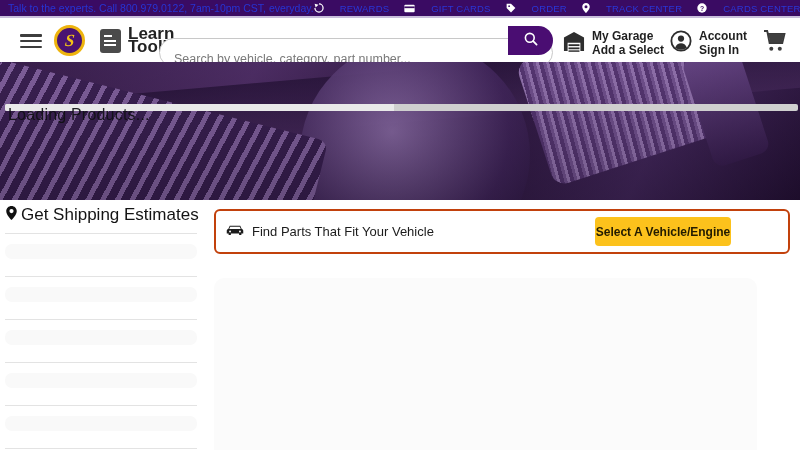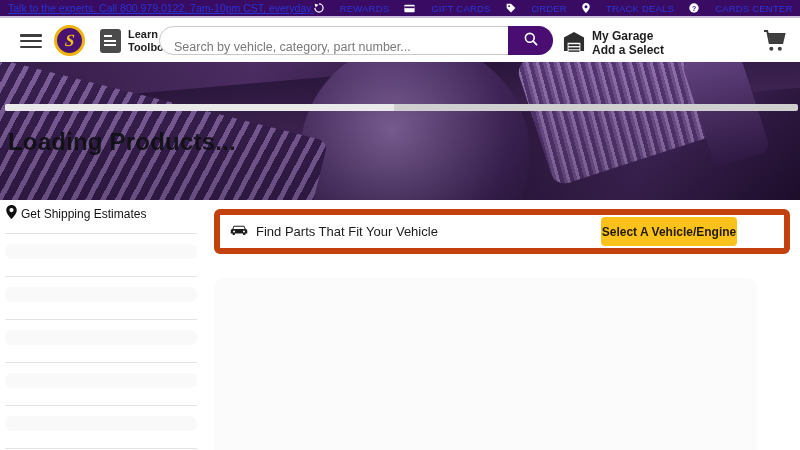--- a/index.html
+++ b/index.html
@@ -4,47 +4,47 @@
 <style>
   * { margin:0; padding:0; box-sizing:border-box; }
   html,body { width:800px; height:450px; overflow:hidden; background:#fff;
     font-family:"Liberation Sans", sans-serif; }
   #app { position:relative; width:800px; height:450px; background:#fff; }
 
   
   .topbar { position:absolute; top:0; left:0; right:0; height:18px;
     background:#3a0b63; border-bottom:2px solid #c9bedb;
     display:flex; align-items:center; justify-content:space-between; padding:0 8px; }
-  .phone-text { font-size:10.5px; color:#2734d4; white-space:nowrap;text-decoration:underline; }
+  .phone-text { font-size:10.5px; color:#2734d4; white-space:nowrap; }
   .toplinks { display:flex; align-items:center; gap:15px; }
   .toplink { display:flex; align-items:center; gap:16px; cursor:pointer; }
   .toplink svg { display:block; }
   .toplink .lbl { font-size:9.5px; color:#2a36d8; letter-spacing:.2px; white-space:nowrap; }
 
   
   .header { position:absolute; top:20px; left:0; right:0; height:42px; background:#fff; }
   .hamburger { position:absolute; left:20px; top:14px; width:22px; height:14px;
     display:flex; flex-direction:column; justify-content:space-between; cursor:pointer; }
   .hamburger span { display:block; height:2.5px; background:#3d3d3d; border-radius:1px; }
   .logo { position:absolute; left:54px; top:5px; width:31px; height:31px; border-radius:50%;
     background:#4a1372; border:3px solid #eeb40e; display:flex; align-items:center;
     justify-content:center; cursor:pointer; }
   .logo span { color:#f3c216; font-family:"Liberation Serif", serif; font-style:italic;
     font-weight:bold; font-size:17px; line-height:1; transform:skewX(-6deg); }
   .learnbox { position:absolute; left:100px; top:8px; display:flex; gap:7px; align-items:center; cursor:pointer; }
   .lb-icon { width:21px; height:24px; background:#4b4b4b; border-radius:3px;
     display:flex; flex-direction:column; justify-content:center; gap:2.5px; padding-left:4px; }
   .lb-icon i { display:block; width:12px; height:2px; background:#fff; }
   .lb-icon i:first-child { width:8px; }
-  .lb-text { font-size:11px; font-weight:bold; color:#222; line-height:12.5px; }
+  .lb-text { font-size:17px; font-weight:bold; color:#222; line-height:12.5px; }
 
   .searchwrap { position:absolute; left:159px; top:6px; width:394px; height:29px; }
   .searchwrap input { width:100%; height:29px; border:1.5px solid #c8c8c8; border-radius:16px;
     padding:12px 52px 0 14px; font-size:12.5px; font-family:"Liberation Sans", sans-serif;
-    color:#333; outline:none; }
+    color:#333; outline:none;margin-top:12px; }
   .searchwrap input::placeholder { color:#7a7a7a; }
   .searchbtn { position:absolute; right:0; top:0; width:45px; height:29px; border:none;
     background:#4a0d72; border-radius:0 16px 16px 0; display:flex; align-items:center;
     justify-content:center; cursor:pointer; }
 
   .hitem { position:absolute; top:9px; display:flex; gap:7px; align-items:center; cursor:pointer; }
   .hitem .txt { font-size:12px; font-weight:bold; color:#1f1f1f; line-height:14px; white-space:nowrap; }
   .garage { left:563px; }
   .account { left:670px; }
   .cart { position:absolute; left:762px; top:9px; cursor:pointer; }
@@ -64,35 +64,35 @@
     background:radial-gradient(circle at 40% 40%,#9d84b5,#3a2550 60%,#1a0f26 100%); opacity:.92; }
   .sh4 { left:-10px; top:6px; width:110%; height:52px; transform:rotate(-5deg);
     background:linear-gradient(#170d22,#3a2549); opacity:.85; }
   .sh5 { left:55px; top:-25px; width:185px; height:85px; transform:rotate(7deg);
     background:repeating-linear-gradient(0deg,#7c61966 0 4px,#241331aa 4px 9px); border-radius:8px; }
   .hero-tint { position:absolute; inset:0;
     background:linear-gradient(rgba(82,40,116,.30), rgba(40,16,60,.38)); }
   .progressbar { position:absolute; left:5px; right:2px; top:42px; height:7px;
     background:#cfcfcf; border-radius:2px; overflow:hidden; }
   .progressbar .fill { position:absolute; left:0; top:0; bottom:0; width:49%; background:#e9e9e9; }
-  .loading-text { position:absolute; left:8px; top:66px; font-size:24px; font-weight:bold;
+  .loading-text { position:absolute; left:8px; top:44px; font-size:16px; font-weight:normal;
     color:#101014; letter-spacing:.2px; opacity:.92; }
 
   
   .ship-row { position:absolute; left:6px; top:205px; display:flex; align-items:center; gap:4px; cursor:pointer; }
-  .ship-row .lbl { font-size:12px; color:#141414; }
+  .ship-row .lbl { font-size:17px; color:#141414; }
   .sb-div { position:absolute; left:5px; width:192px; height:1px; background:#e3e3e3; }
   .sb-pill { position:absolute; left:5px; width:192px; height:15px; background:#f9f9f9; border-radius:7px; }
 
   
   .fitcard { position:absolute; left:214px; top:209px; width:576px; height:45px;
-    background:#fff; border:6px solid #c2410c; border-radius:6px;
+    background:#fff; border:2px solid #c2410c; border-radius:6px;
     display:flex; align-items:center; padding:0 10px; }
   .fitcard .txt { font-size:13px; color:#1c1c1c; margin-left:8px; }
-  .select-btn { margin-left:auto; margin-right:37px; width:136px; height:29px;
+  .select-btn { margin-left:auto; margin-right:47px; width:136px; height:29px;
     background:#fcc21c; border:none; border-radius:4px; font-family:"Liberation Sans", sans-serif;
     font-size:12px; font-weight:bold; color:#231c00; cursor:pointer; }
   .skeleton-block { position:absolute; left:214px; top:278px; width:543px; height:180px;
     background:#fbfbfb; border-radius:10px; }
 </style>
 </head>
 <body>
 
 <div id="app">
 
@@ -125,21 +125,21 @@
             </svg>
           </span>
         <span class="lbl">ORDER</span>
       </span>
       <span class="toplink">
         <span>
             <svg width="8" height="10" viewBox="0 0 12 16">
               <path d="M6 0C2.7 0 0 2.6 0 5.9 0 10.3 6 16 6 16s6-5.7 6-10.1C12 2.6 9.3 0 6 0zm0 8.2a2.4 2.4 0 1 1 0-4.8 2.4 2.4 0 0 1 0 4.8z" fill="#fff"></path>
             </svg>
           </span>
-        <span class="lbl">TRACK DEALS</span>
+        <span class="lbl">TRACK CENTER</span>
       </span>
       <span class="toplink">
         <span>
             <svg width="10" height="10" viewBox="0 0 16 16">
               <circle cx="8" cy="8" r="7.5" fill="#fff"></circle>
               <text x="8" y="12" text-anchor="middle" font-size="11" font-weight="bold" fill="#3a0b63">?</text>
             </svg>
           </span>
         <span class="lbl">CARDS CENTER</span>
       </span>
@@ -185,20 +185,31 @@
             <rect x="6" y="14.5" width="12" height="2"></rect>
             <rect x="6" y="18" width="12" height="2"></rect>
             <rect x="6" y="21.2" width="12" height="1.6"></rect>
           </svg></span>
       <span class="txt">
         <div>My Garage</div>
         <div>Add a Select</div>
       </span>
     </div>
 
+    <div class="hitem account">
+      <span><svg width="22" height="22" viewBox="0 0 24 24">
+            <circle cx="12" cy="12" r="10.5" fill="none" stroke="#2e2e2e" stroke-width="2"></circle>
+            <circle cx="12" cy="9.3" r="3.4" fill="#2e2e2e"></circle>
+            <path d="M5.6 19.4c1.2-3.3 3.6-4.9 6.4-4.9s5.2 1.6 6.4 4.9a10.4 10.4 0 0 1-12.8 0z" fill="#2e2e2e"></path>
+          </svg></span>
+      <span class="txt">
+        <div>Account</div>
+        <div>Sign In</div>
+      </span>
+    </div>
 
     <div class="cart">
       <span><svg width="25" height="23" viewBox="0 0 25 23">
             <path d="M2 2h3.2l.8 3h16.5l-2.2 9H7.6L5.2 2z" fill="none" stroke="#3a3a3a" stroke-width="1.8"></path>
             <path d="M6.3 5h15.9l-2.1 8.4H8.1z" fill="#3f3f3f"></path>
             <circle cx="9.3" cy="19.8" r="2" fill="#3f3f3f"></circle>
             <circle cx="17.8" cy="19.8" r="2" fill="#3f3f3f"></circle>
           </svg></span>
     </div>
   </div>

